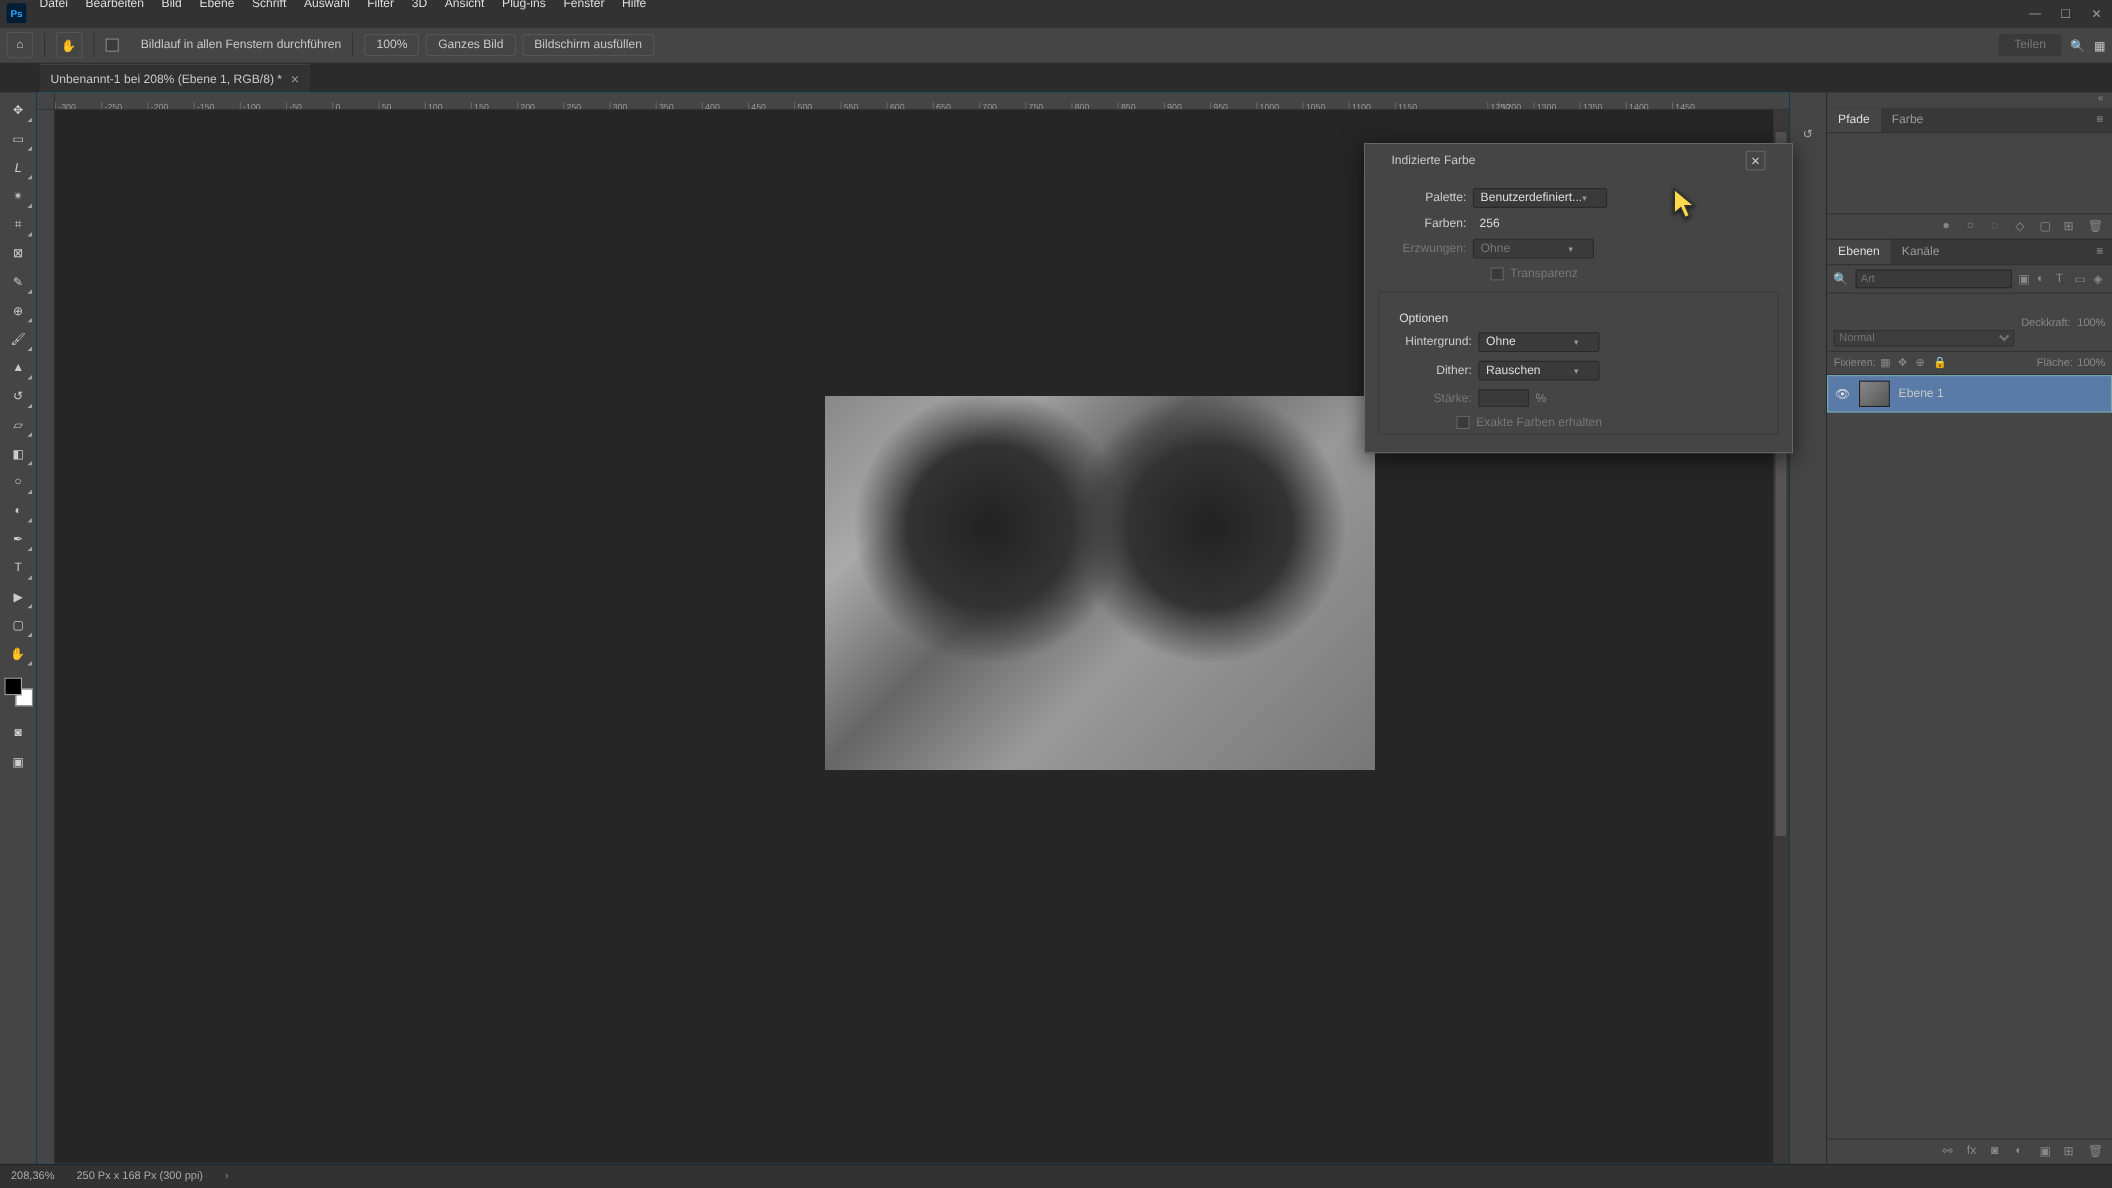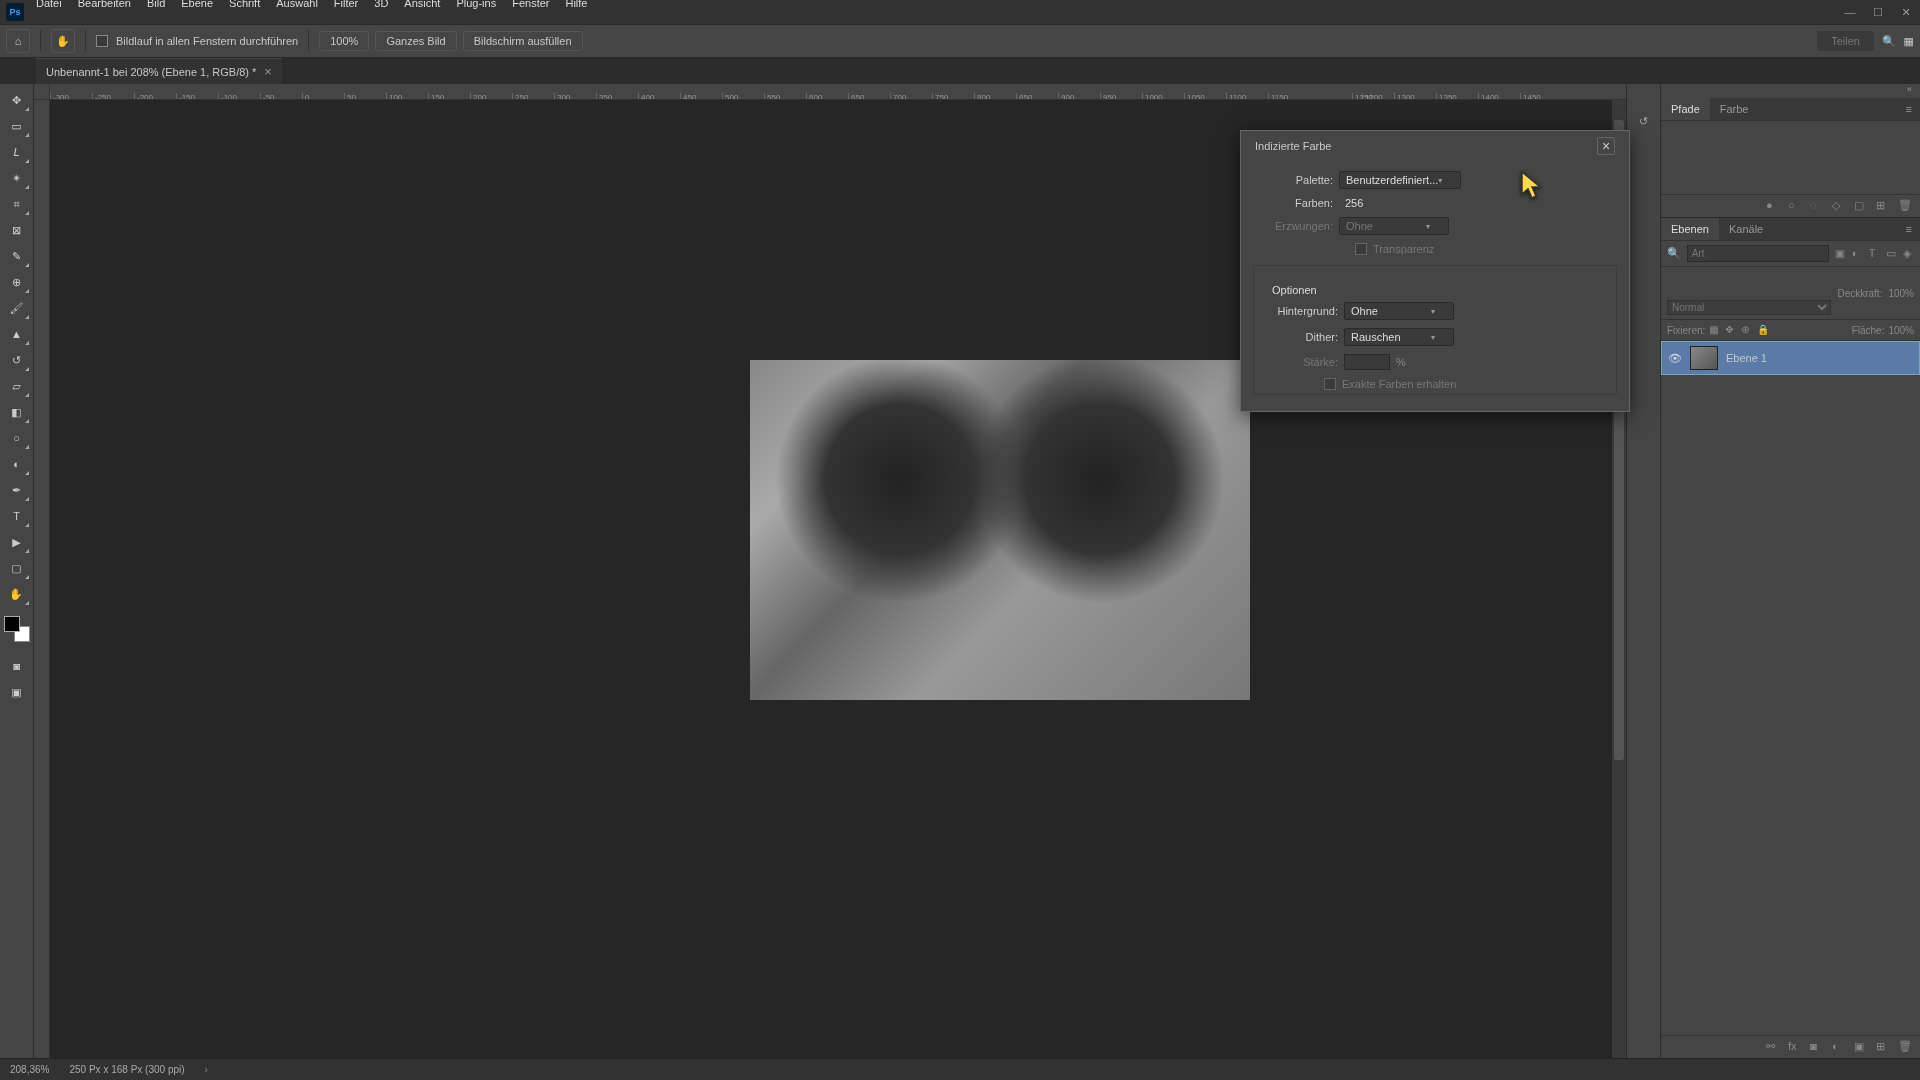--- a/index.html
+++ b/index.html
@@ -12,21 +12,21 @@
 .win-btn { width: 20px; height: 16px; display: flex; align-items: center; justify-content: center; margin-left: 8px; color: #999; cursor: pointer; }
 
 
 .menubar { height: 0; position: absolute; top: 3px; left: 28px; display: flex; align-items: center; gap: 0; z-index: 5; }
 .menubar span { padding: 3px 8px; cursor: pointer; font-size: 11px; color: #ddd; }
 
 
 .optionsbar { height: 34px; background: #454545; border-top: 1px solid #2a2a2a; border-bottom: 1px solid #2a2a2a; display: flex; align-items: center; padding: 0 6px; gap: 6px; margin-top: 0; }
 .optionsbar .home-icon, .optionsbar .hand-icon { width: 24px; height: 24px; display: flex; align-items: center; justify-content: center; border: 1px solid #555; border-radius: 3px; }
 .opt-sep { width: 1px; height: 22px; background: #333; margin: 0 4px; }
-.opt-checkbox { display: flex; align-items: center; gap: 8px; }
+.opt-checkbox { display: flex; align-items: center; gap: 20px; }
 .opt-checkbox .box { width: 12px; height: 12px; border: 1px solid #888; background: #3a3a3a; }
 .opt-btn { padding: 3px 10px; border: 1px solid #555; border-radius: 3px; background: #454545; cursor: pointer; }
 .optionsbar-right { margin-left: auto; display: flex; align-items: center; gap: 8px; }
 .share-btn { padding: 4px 14px; background: #3a3a3a; border-radius: 3px; color: #777; }
 
 
 .doctabs { height: 26px; background: #2b2b2b; display: flex; align-items: flex-end; padding-left: 36px; }
 .doctab { background: #323232; padding: 5px 10px; border-top: 1px solid #444; display: flex; align-items: center; gap: 8px; font-size: 11px; }
 .doctab .close { color: #999; cursor: pointer; font-size: 13px; }
 
@@ -81,21 +81,21 @@
 .layer-item .thumb { width: 28px; height: 24px; background: linear-gradient(135deg,#888,#555); border: 1px solid #222; }
 .layers-footer { margin-top: auto; display: flex; justify-content: flex-end; gap: 8px; padding: 4px 8px; border-top: 1px solid #333; }
 .layers-footer .ico { width: 14px; height: 14px; color: #888; }
 
 
 .statusbar { height: 22px; background: #323232; border-top: 1px solid #222; display: flex; align-items: center; padding: 0 10px; gap: 20px; font-size: 10px; color: #aaa; }
 .statusbar .arrow { color: #888; }
 
 
 .dialog { position: absolute; top: 130px; left: 1240px; width: 390px; background: #454545; border: 1px solid #666; box-shadow: 0 4px 20px rgba(0,0,0,0.6); z-index: 100; }
-.dialog-title { display: flex; align-items: center; justify-content: space-between; padding: 6px 14px; background: #454545; font-size: 11px; }
+.dialog-title { display: flex; align-items: center; justify-content: space-between; padding: 6px 24px; background: #454545; font-size: 11px; }
 .dialog-close { cursor: pointer; color: #ccc; font-size: 14px; width: 18px; height: 18px; display: flex; align-items: center; justify-content: center; border: 1px solid #666; border-radius: 2px; }
 .dialog-body { display: flex; padding: 10px 12px 16px 12px; gap: 12px; }
 .dialog-left { flex: 1; }
 .dialog-right { width: 96px; display: flex; flex-direction: column; gap: 8px; align-items: stretch; }
 .dlg-row { display: flex; align-items: center; margin-bottom: 8px; gap: 6px; }
 .dlg-label { width: 80px; text-align: right; color: #ccc; font-size: 11px; }
 .dlg-label.dim { color: #777; }
 .dlg-select { background: #3a3a3a; border: 1px solid #2a2a2a; color: #ddd; padding: 2px 18px 2px 6px; font-size: 11px; position: relative; border-radius: 2px; min-width: 110px; display: inline-flex; align-items: center; }
 .dlg-select.dim { color: #777; }
 .dlg-select .chev { margin-left: auto; font-size: 8px; color: #999; }

